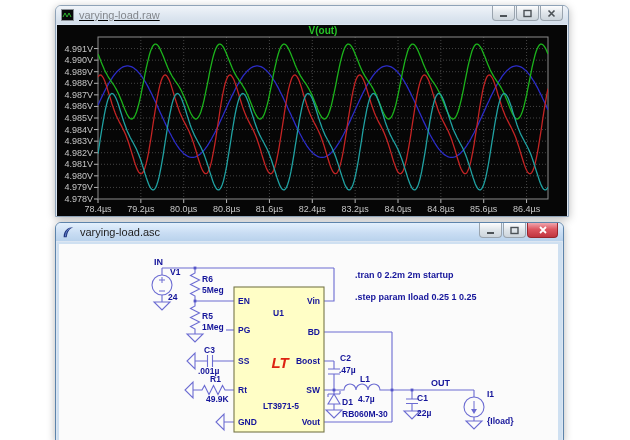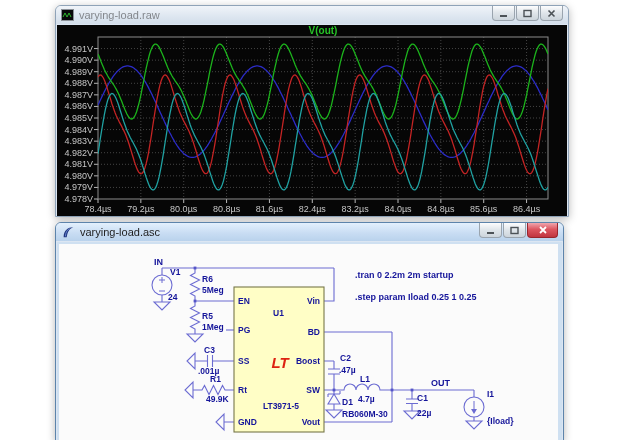--- a/index.html
+++ b/index.html
@@ -2,21 +2,21 @@
 <html><head>
 <meta charset="utf-8">
 <style>
   html,body{margin:0;padding:0;background:#ffffff;}
   body{width:630px;height:440px;position:relative;overflow:hidden;
        font-family:"Liberation Sans",sans-serif;}
   .win{position:absolute;border:1px solid #8fa3b8;border-radius:6px 6px 0 0;
        box-shadow:0 2px 8px rgba(0,0,0,.28);background:#dce6f2;}
   .titlebar{height:18px;display:flex;align-items:center;position:relative;
             border-radius:5px 5px 0 0;padding-left:5px;}
-  .tb-inactive{background:linear-gradient(#f0f4f9,#dde6f0 60%,#d3deea);}
+  .tb-inactive{background:linear-gradient(#f0f4f9,#dde6f0 60%,#d3deea);text-decoration:underline;}
   .tb-active{background:linear-gradient(#e3f0fd,#c9ddf3 55%,#b9d2ec);}
   .tb-title{font-size:11px;margin-left:5px;white-space:nowrap;}
   .tb-inactive .tb-title{color:#83878c;}
   .tb-active .tb-title{color:#1e1e1e;}
   .tb-btns{position:absolute;right:5px;top:0;display:flex;}
   .tb-btn{width:21px;height:14px;margin-left:1px;border:1px solid #9aa4ae;
           border-top:none;border-radius:0 0 4px 4px;
           background:linear-gradient(#fdfdfe,#dfe5ea 50%,#cdd5dc);
           display:flex;align-items:center;justify-content:center;cursor:default;}
   .tb-btn.close-active{width:29px;border-color:#99252c;

